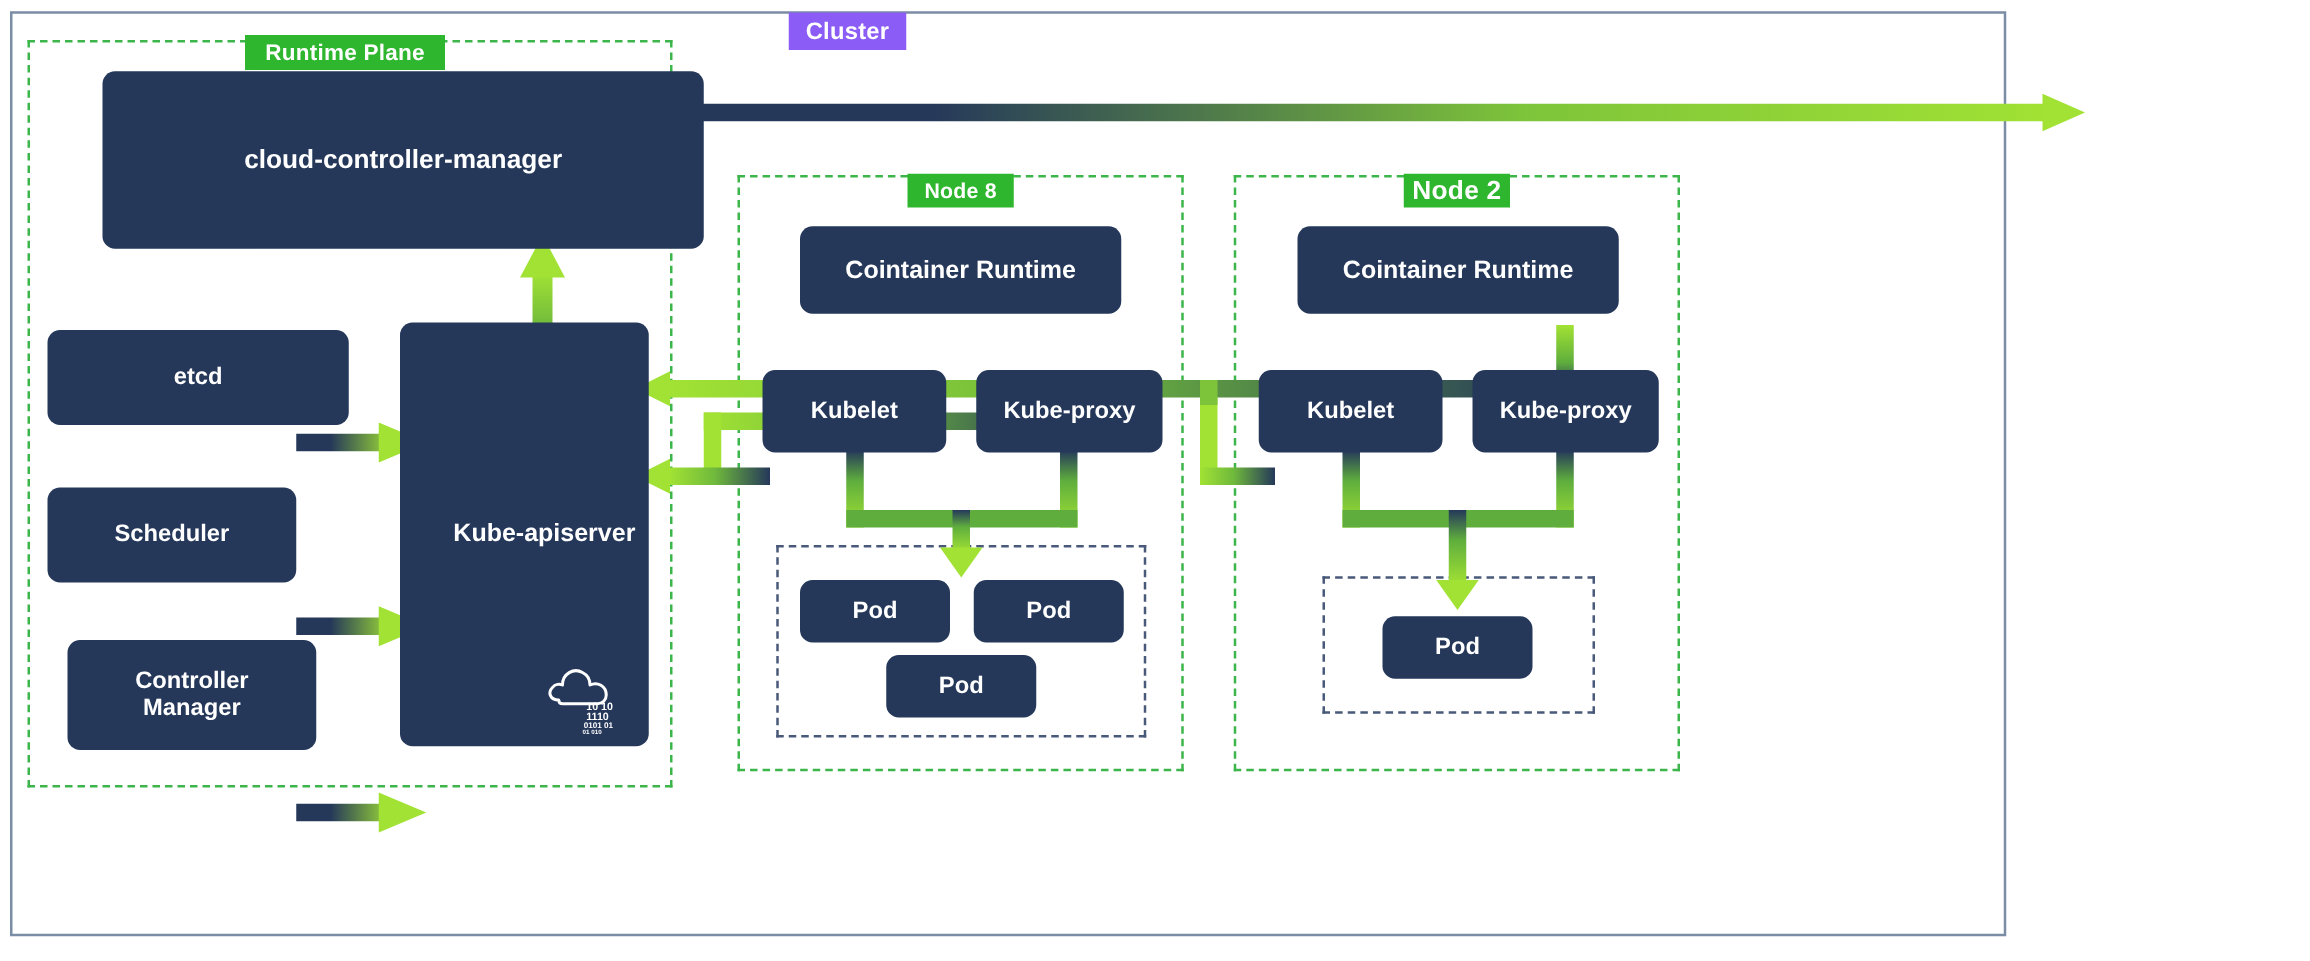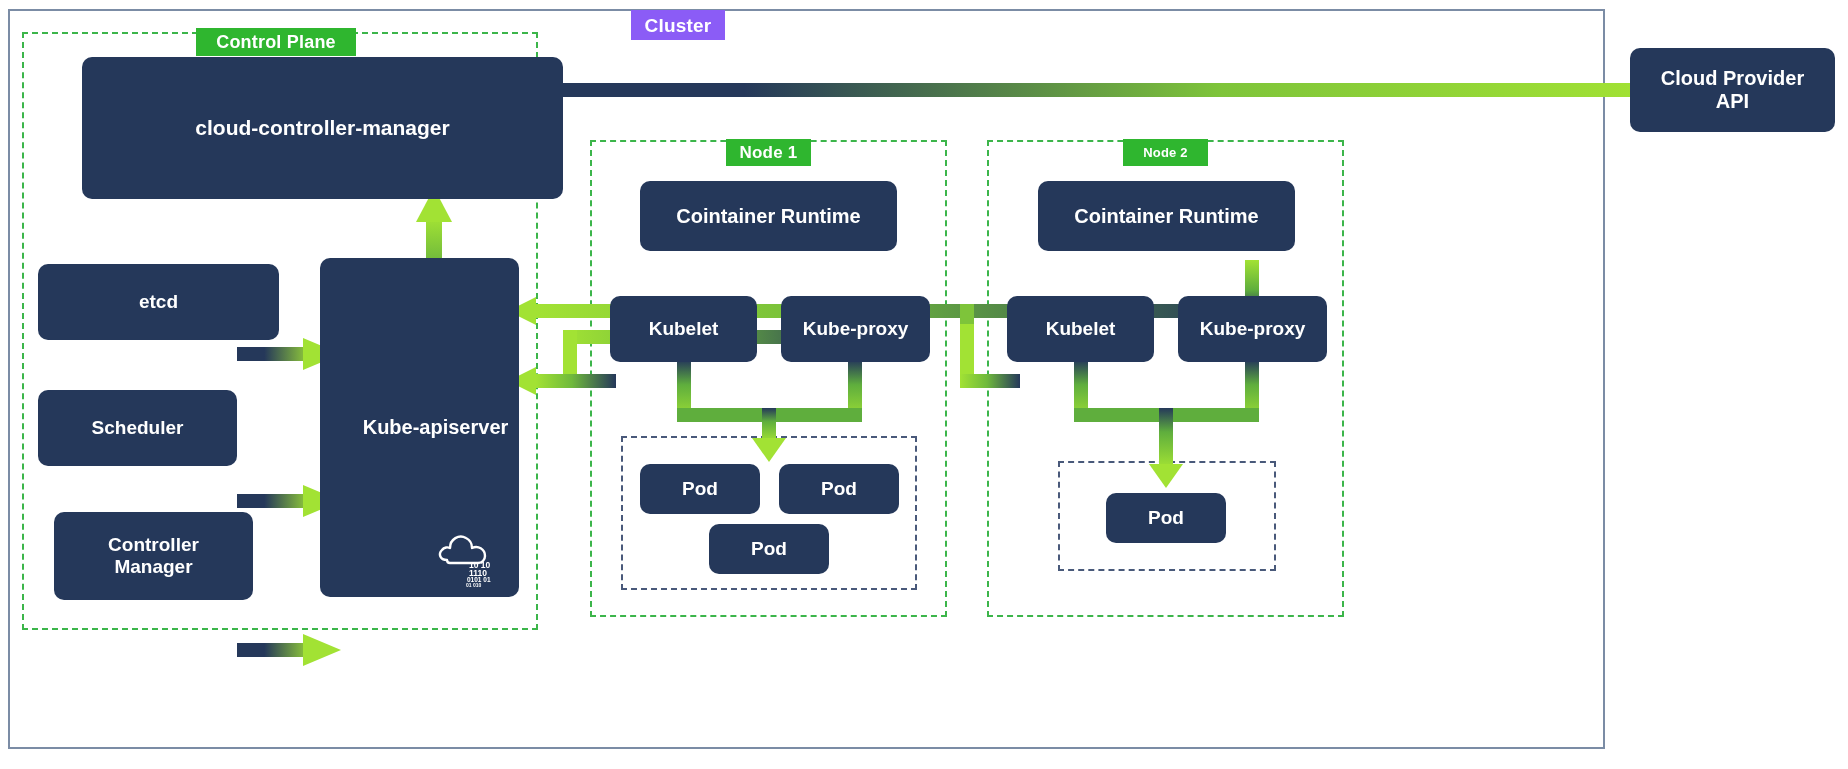--- a/index.html
+++ b/index.html
@@ -211,25 +211,25 @@
       <rect x="1074" y="360" width="14" height="62" fill="url(#gradTB)"></rect>
       <rect x="1245" y="360" width="14" height="62" fill="url(#gradTB)"></rect>
       <rect x="1074" y="408" width="185" height="14" fill="#5fae3d"></rect>
       <rect x="1159" y="408" width="14" height="60" fill="url(#gradTB)"></rect>
       <polygon points="1149,464 1183,464 1166,488" fill="#a2e234"></polygon>
     </g>
   </svg>
 
   <div class="zone-label navy" style="left:631px; top:10px; width:94px; height:30px; font-size:19px;">Cluster</div>
 
-  <div class="zone-label green" style="left:196px; top:28px; width:160px; height:28px; font-size:18px;">Control Plane</div>
-
-  <div class="zone-label green" style="left:726px; top:139px; width:85px; height:27px; font-size:17px;">Node 1</div>
-
-  <div class="zone-label green" style="left:1123px; top:139px; width:85px; height:27px; font-size:13px;">Node 2</div>
+  <div class="zone-label green" style="left:196px; top:28px; width:160px; height:28px; font-size:18px;">Runtime Plane</div>
+
+  <div class="zone-label green" style="left:726px; top:139px; width:85px; height:27px; font-size:17px;">Node 8</div>
+
+  <div class="zone-label green" style="left:1123px; top:139px; width:85px; height:27px; font-size:21px;">Node 2</div>
 
   <div class="box" style="left:38px; top:57px; width:481px; height:142px; font-size:21px;margin-left:44px;">cloud-controller-manager</div>
 
   <div class="box" style="left:38px; top:264px; width:241px; height:76px; font-size:19px;">etcd</div>
 
   <div class="box" style="left:38px; top:390px; width:199px; height:76px; font-size:19px;">Scheduler</div>
 
   <div class="box" style="left:54px; top:512px; width:199px; height:88px; font-size:19px; white-space:pre-line;">Controller
 Manager</div>
 
@@ -241,22 +241,20 @@
                C14 12 23 7 30 11 C34 13 36 17 36 21
                C42 18 49 22 49 29 C49 33 46 36 42 36
                L14 36 C12 36 11 35 11 33 Z" fill="none" stroke="#ffffff" stroke-width="2.4" stroke-linejoin="round"></path>
       <text x="33" y="41" fill="#ffffff" font-family="'Liberation Sans', sans-serif" font-size="8.5" font-weight="bold">10  10</text>
       <text x="33" y="49" fill="#ffffff" font-family="'Liberation Sans', sans-serif" font-size="8.5" font-weight="bold">1110</text>
       <text x="31" y="55" fill="#ffffff" font-family="'Liberation Sans', sans-serif" font-size="6.5" font-weight="bold">0101  01</text>
       <text x="30" y="60" fill="#ffffff" font-family="'Liberation Sans', sans-serif" font-size="5" font-weight="bold">01    010</text>
     </svg>
   </div>
 
-  <div class="box" style="left:1630px; top:48px; width:205px; height:84px; font-size:20px; white-space:pre-line;">Cloud Provider
-API</div>
 
   <div class="box" style="left:640px; top:181px; width:257px; height:70px; font-size:20px;">Cointainer Runtime</div>
 
   <div class="box" style="left:610px; top:296px; width:147px; height:66px; font-size:19px;">Kubelet</div>
 
   <div class="box" style="left:781px; top:296px; width:149px; height:66px; font-size:19px;">Kube-proxy</div>
 
   <div class="box" style="left:640px; top:464px; width:120px; height:50px; font-size:19px;">Pod</div>
 
   <div class="box" style="left:779px; top:464px; width:120px; height:50px; font-size:19px;">Pod</div>

